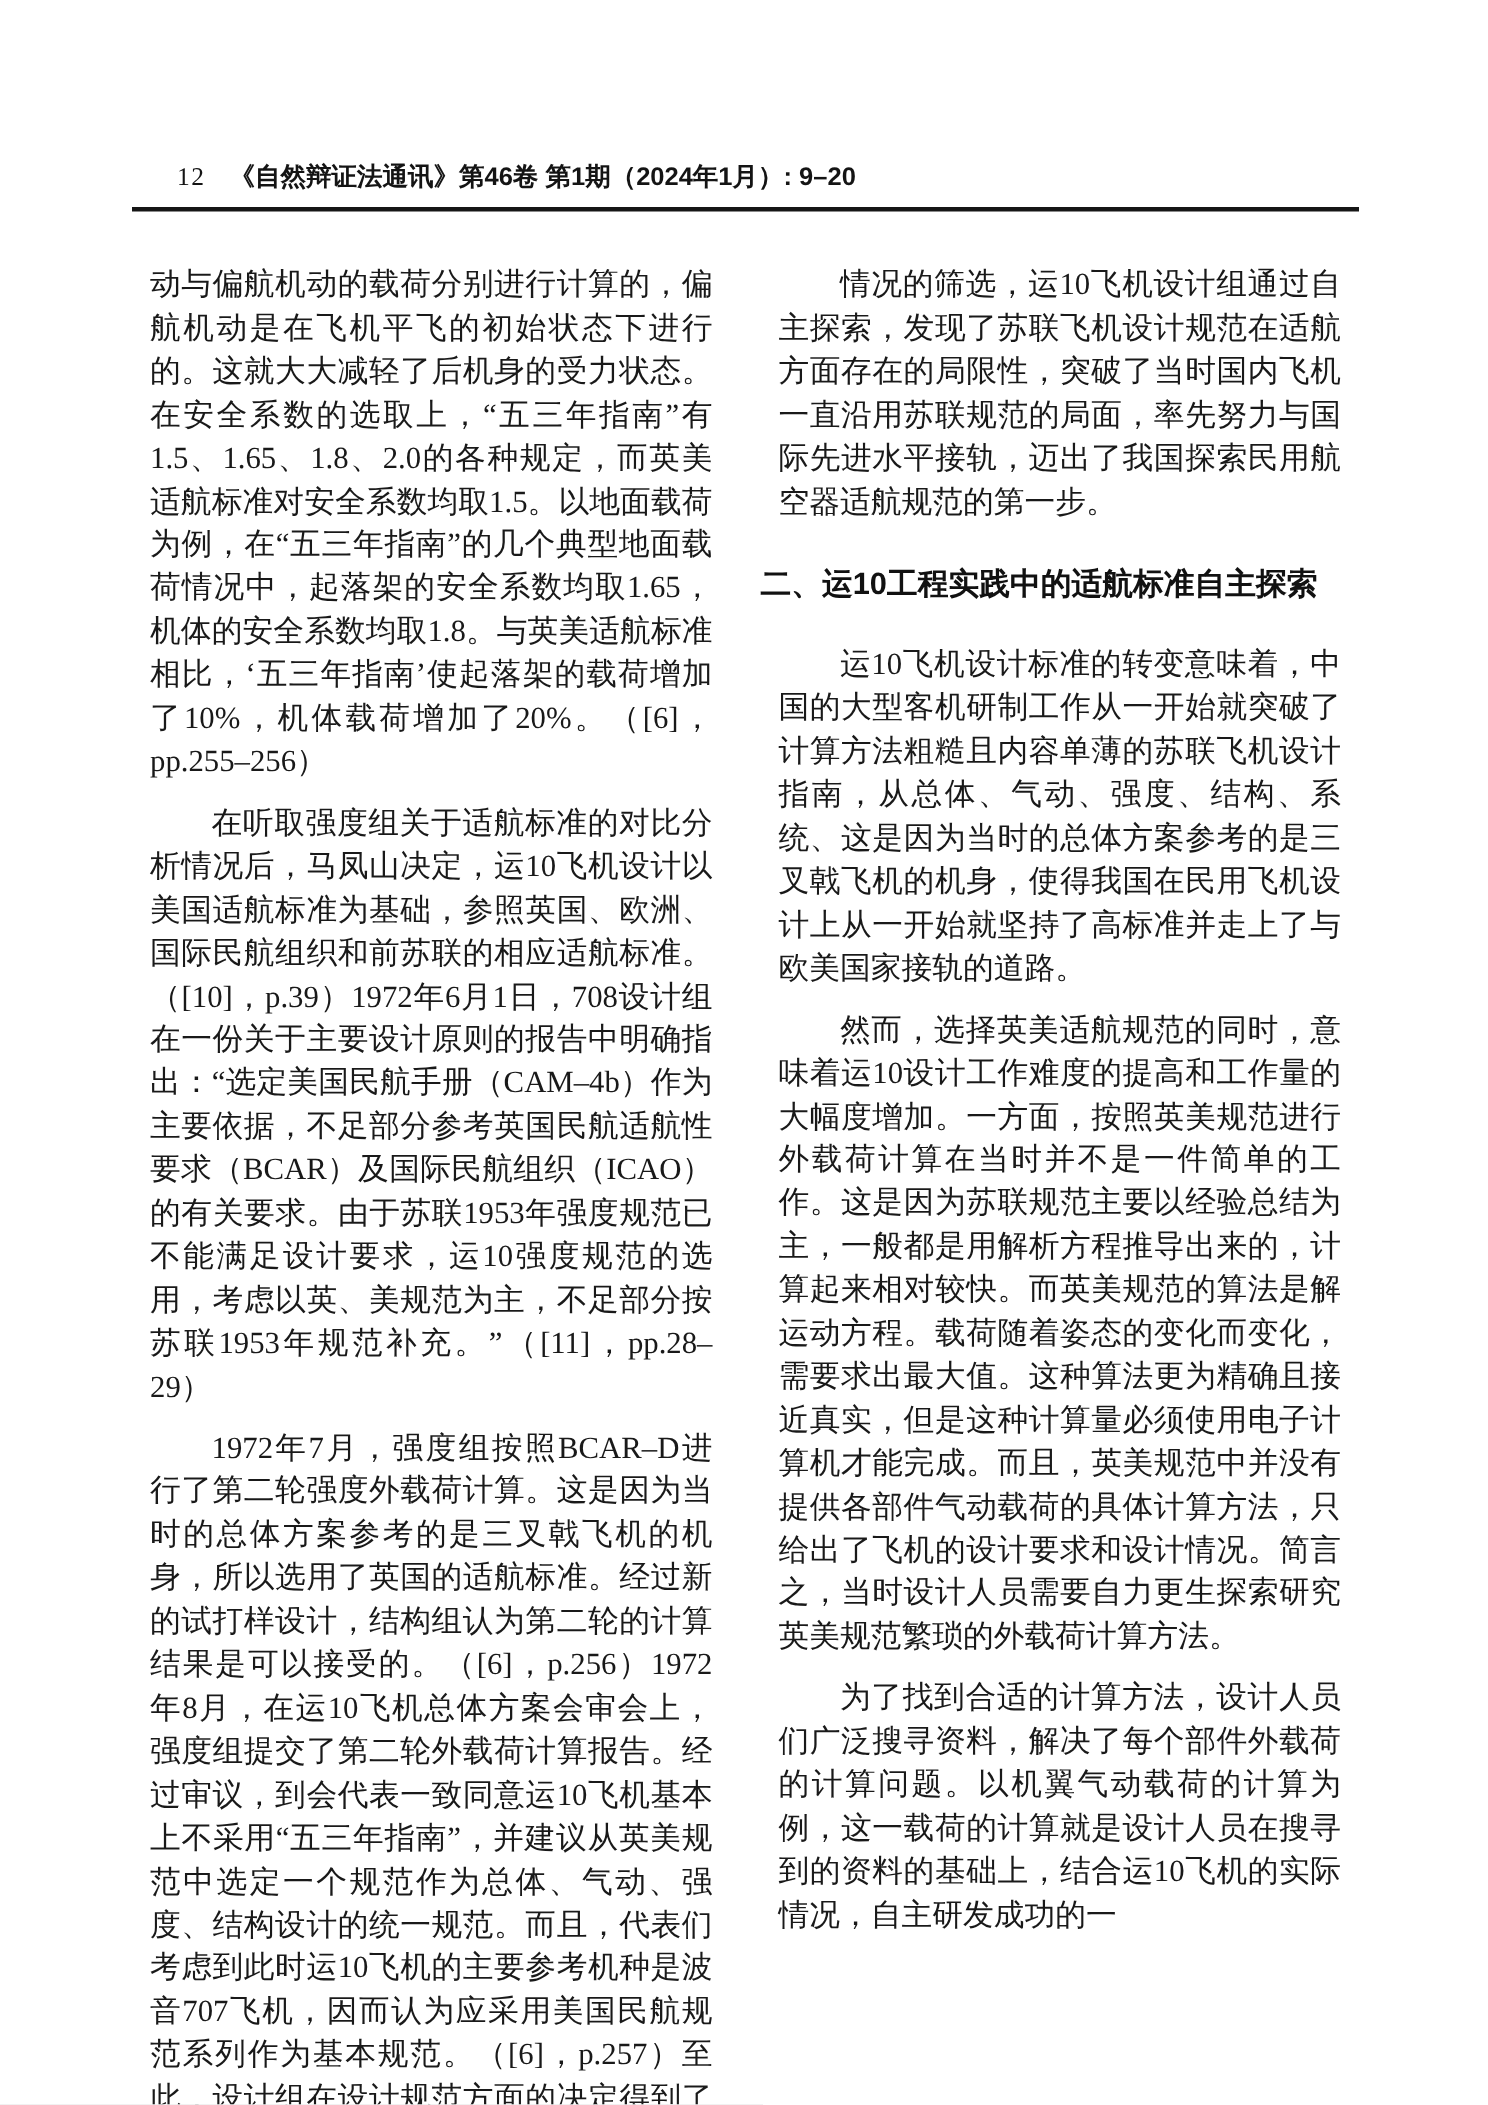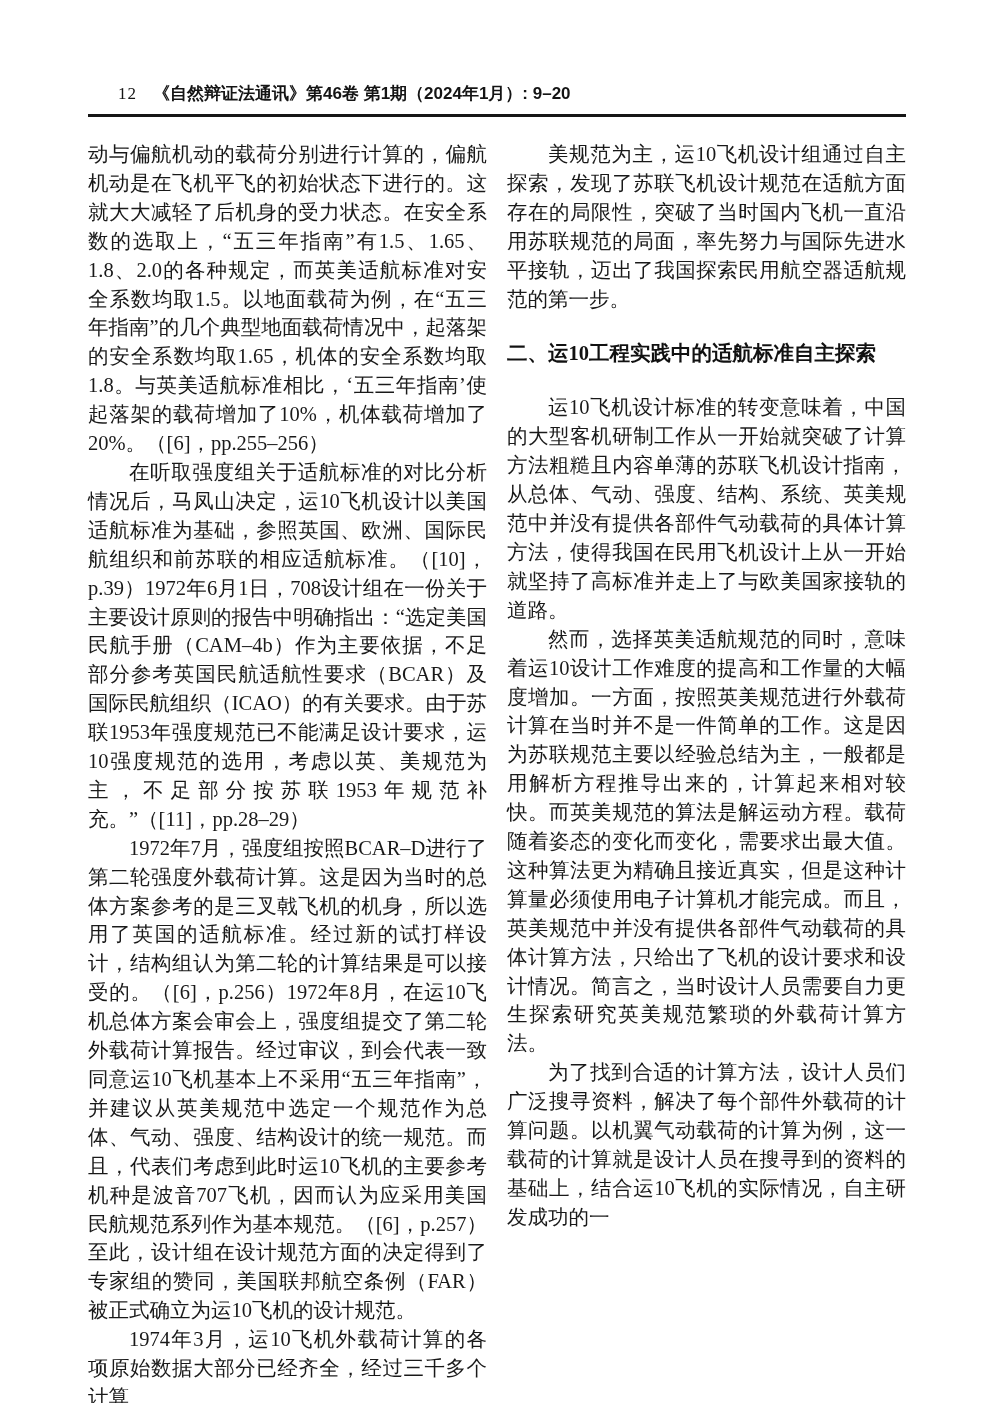--- a/index.html
+++ b/index.html
@@ -16,20 +16,21 @@
   }
   .page-header {
     display: flex;
     align-items: baseline;
     gap: 16px;
     font-family: "Liberation Sans", "DejaVu Sans", sans-serif;
     font-weight: 700;
     font-size: 17px;
     color: #141414;
     padding: 0 0 9px 30px;
+    margin-top: 24px;
   }
   .page-header .folio {
     font-family: "Liberation Serif", "DejaVu Serif", serif;
     font-weight: 400;
     font-size: 17px;
     letter-spacing: 1px;
   }
   .header-rule {
     height: 0;
     border-top: 3px solid #161616;
@@ -42,26 +43,26 @@
   }
   .col {
     width: 399px;
     font-family: "Liberation Serif", "DejaVu Serif", serif;
     font-size: 20.5px;
     line-height: 28.9px;
     text-align: justify;
     color: #191919;
   }
   .para {
-    margin: 0;
+    margin: 12px;
     text-indent: 2em;
   }
   .para.noindent { text-indent: 0; }
   .section-heading {
-    font-family: Liberation Serif, serif;
+    font-family: Liberation Sans, sans-serif;
     font-weight: 700;
     font-size: 20.5px;
     line-height: 29px;
     margin: 26px 0 25px 0;
     text-align: left;
     text-indent: 0;
     color: #111;
     white-space: nowrap;
   }
 </style>
@@ -80,21 +81,21 @@
   <main class="columns">
 
     <section class="col">
       <p class="para noindent">动与偏航机动的载荷分别进行计算的，偏航机动是在飞机平飞的初始状态下进行的。这就大大减轻了后机身的受力状态。在安全系数的选取上，“五三年指南”有1.5、1.65、1.8、2.0的各种规定，而英美适航标准对安全系数均取1.5。以地面载荷为例，在“五三年指南”的几个典型地面载荷情况中，起落架的安全系数均取1.65，机体的安全系数均取1.8。与英美适航标准相比，‘五三年指南’使起落架的载荷增加了10%，机体载荷增加了20%。（[6]，pp.255–256）</p>
       <p class="para">在听取强度组关于适航标准的对比分析情况后，马凤山决定，运10飞机设计以美国适航标准为基础，参照英国、欧洲、国际民航组织和前苏联的相应适航标准。（[10]，p.39）1972年6月1日，708设计组在一份关于主要设计原则的报告中明确指出：“选定美国民航手册（CAM–4b）作为主要依据，不足部分参考英国民航适航性要求（BCAR）及国际民航组织（ICAO）的有关要求。由于苏联1953年强度规范已不能满足设计要求，运10强度规范的选用，考虑以英、美规范为主，不足部分按苏联1953年规范补充。”（[11]，pp.28–29）</p>
       <p class="para">1972年7月，强度组按照BCAR–D进行了第二轮强度外载荷计算。这是因为当时的总体方案参考的是三叉戟飞机的机身，所以选用了英国的适航标准。经过新的试打样设计，结构组认为第二轮的计算结果是可以接受的。（[6]，p.256）1972年8月，在运10飞机总体方案会审会上，强度组提交了第二轮外载荷计算报告。经过审议，到会代表一致同意运10飞机基本上不采用“五三年指南”，并建议从英美规范中选定一个规范作为总体、气动、强度、结构设计的统一规范。而且，代表们考虑到此时运10飞机的主要参考机种是波音707飞机，因而认为应采用美国民航规范系列作为基本规范。（[6]，p.257）至此，设计组在设计规范方面的决定得到了专家组的赞同，美国联邦航空条例（FAR）被正式确立为运10飞机的设计规范。</p>
       <p class="para">1974年3月，运10飞机外载荷计算的各项原始数据大部分已经齐全，经过三千多个计算</p>
     </section>
 
     <section class="col">
-      <p class="para">美规范为主，运10飞机设计组通过自主探索，发现了苏联飞机设计规范在适航方面存在的局限性，突破了当时国内飞机一直沿用苏联规范的局面，率先努力与国际先进水平接轨，迈出了我国探索民用航空器适航规范的第一步。</p>
+      <p class="para">情况的筛选，运10飞机设计组通过自主探索，发现了苏联飞机设计规范在适航方面存在的局限性，突破了当时国内飞机一直沿用苏联规范的局面，率先努力与国际先进水平接轨，迈出了我国探索民用航空器适航规范的第一步。</p>
       <h2 class="section-heading">二、运10工程实践中的适航标准自主探索</h2>
-      <p class="para">运10飞机设计标准的转变意味着，中国的大型客机研制工作从一开始就突破了计算方法粗糙且内容单薄的苏联飞机设计指南，从总体、气动、强度、结构、系统、英美规范中并没有提供各部件气动载荷的具体计算方法，使得我国在民用飞机设计上从一开始就坚持了高标准并走上了与欧美国家接轨的道路。</p>
+      <p class="para">运10飞机设计标准的转变意味着，中国的大型客机研制工作从一开始就突破了计算方法粗糙且内容单薄的苏联飞机设计指南，从总体、气动、强度、结构、系统、这是因为当时的总体方案参考的是三叉戟飞机的机身，使得我国在民用飞机设计上从一开始就坚持了高标准并走上了与欧美国家接轨的道路。</p>
       <p class="para">然而，选择英美适航规范的同时，意味着运10设计工作难度的提高和工作量的大幅度增加。一方面，按照英美规范进行外载荷计算在当时并不是一件简单的工作。这是因为苏联规范主要以经验总结为主，一般都是用解析方程推导出来的，计算起来相对较快。而英美规范的算法是解运动方程。载荷随着姿态的变化而变化，需要求出最大值。这种算法更为精确且接近真实，但是这种计算量必须使用电子计算机才能完成。而且，英美规范中并没有提供各部件气动载荷的具体计算方法，只给出了飞机的设计要求和设计情况。简言之，当时设计人员需要自力更生探索研究英美规范繁琐的外载荷计算方法。</p>
       <p class="para">为了找到合适的计算方法，设计人员们广泛搜寻资料，解决了每个部件外载荷的计算问题。以机翼气动载荷的计算为例，这一载荷的计算就是设计人员在搜寻到的资料的基础上，结合运10飞机的实际情况，自主研发成功的一</p>
     </section>
 
   </main>
 </div>
 
 </body></html>

